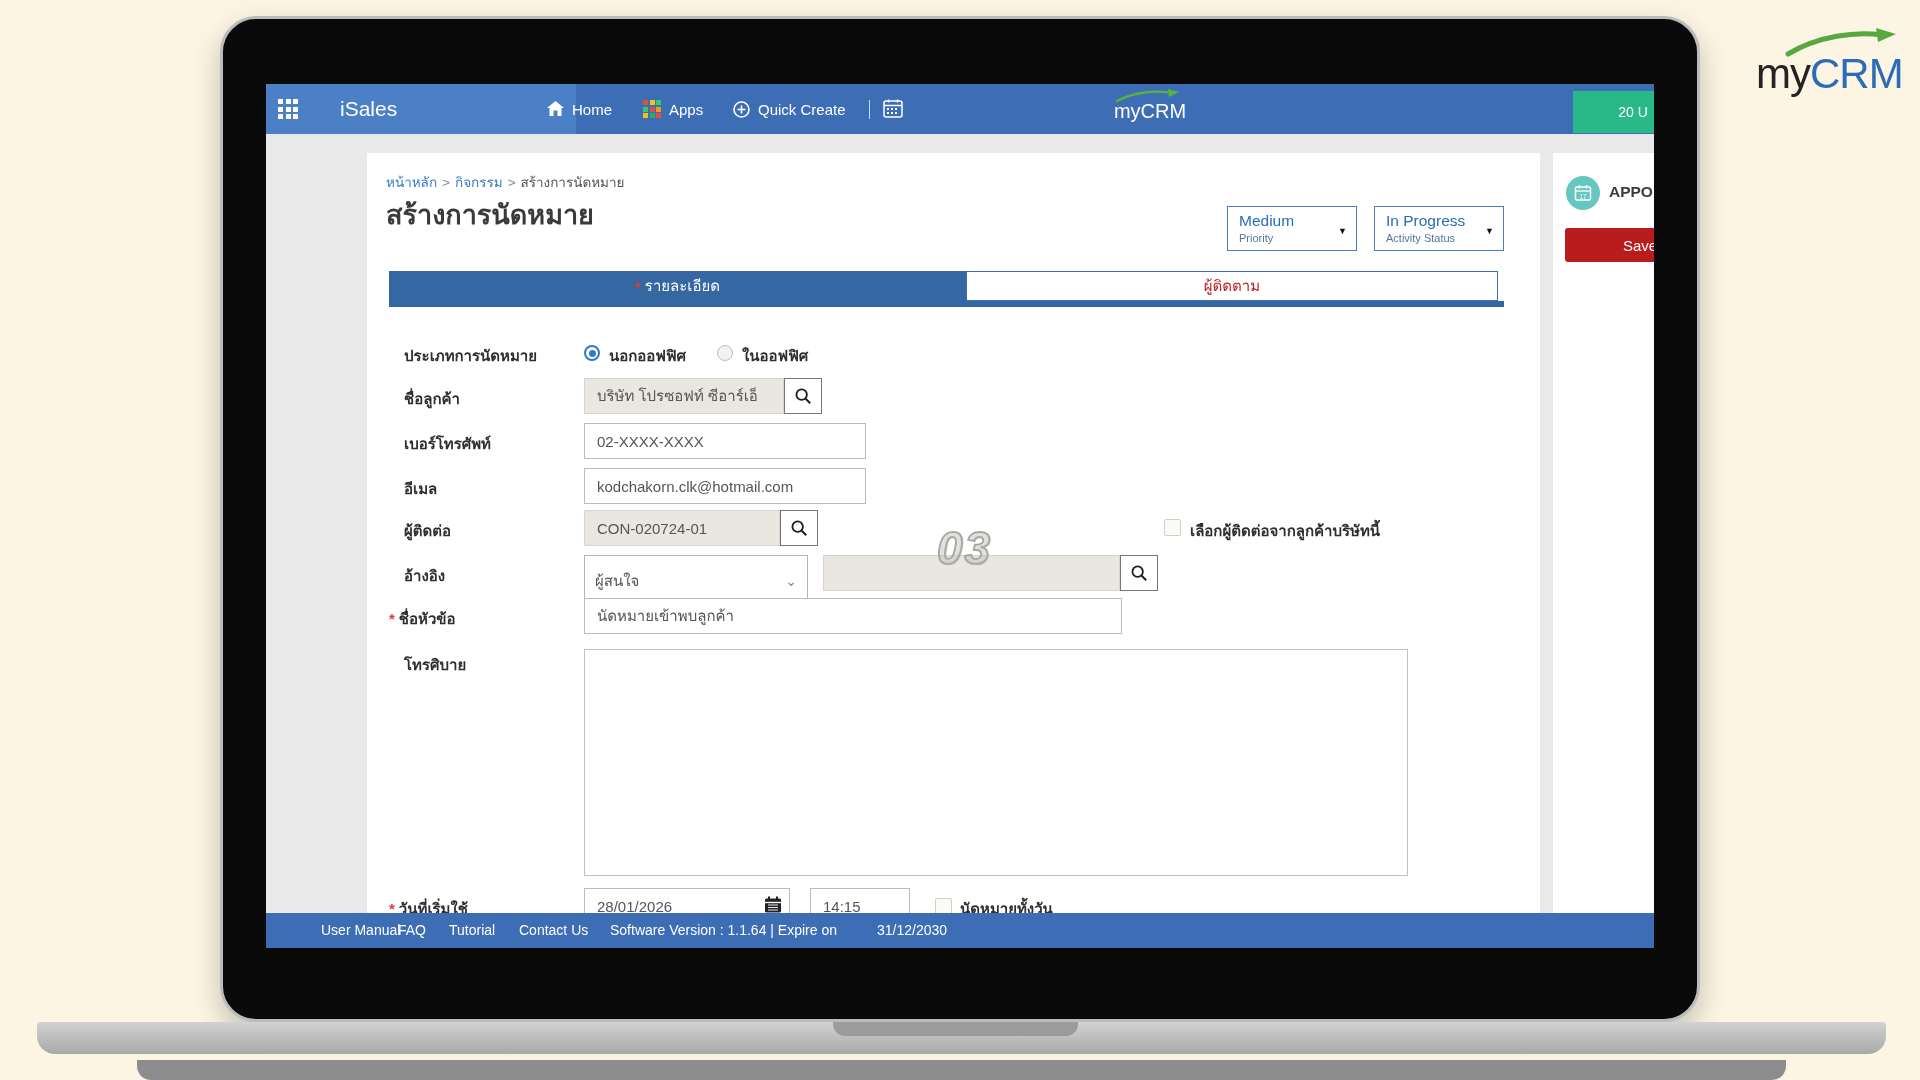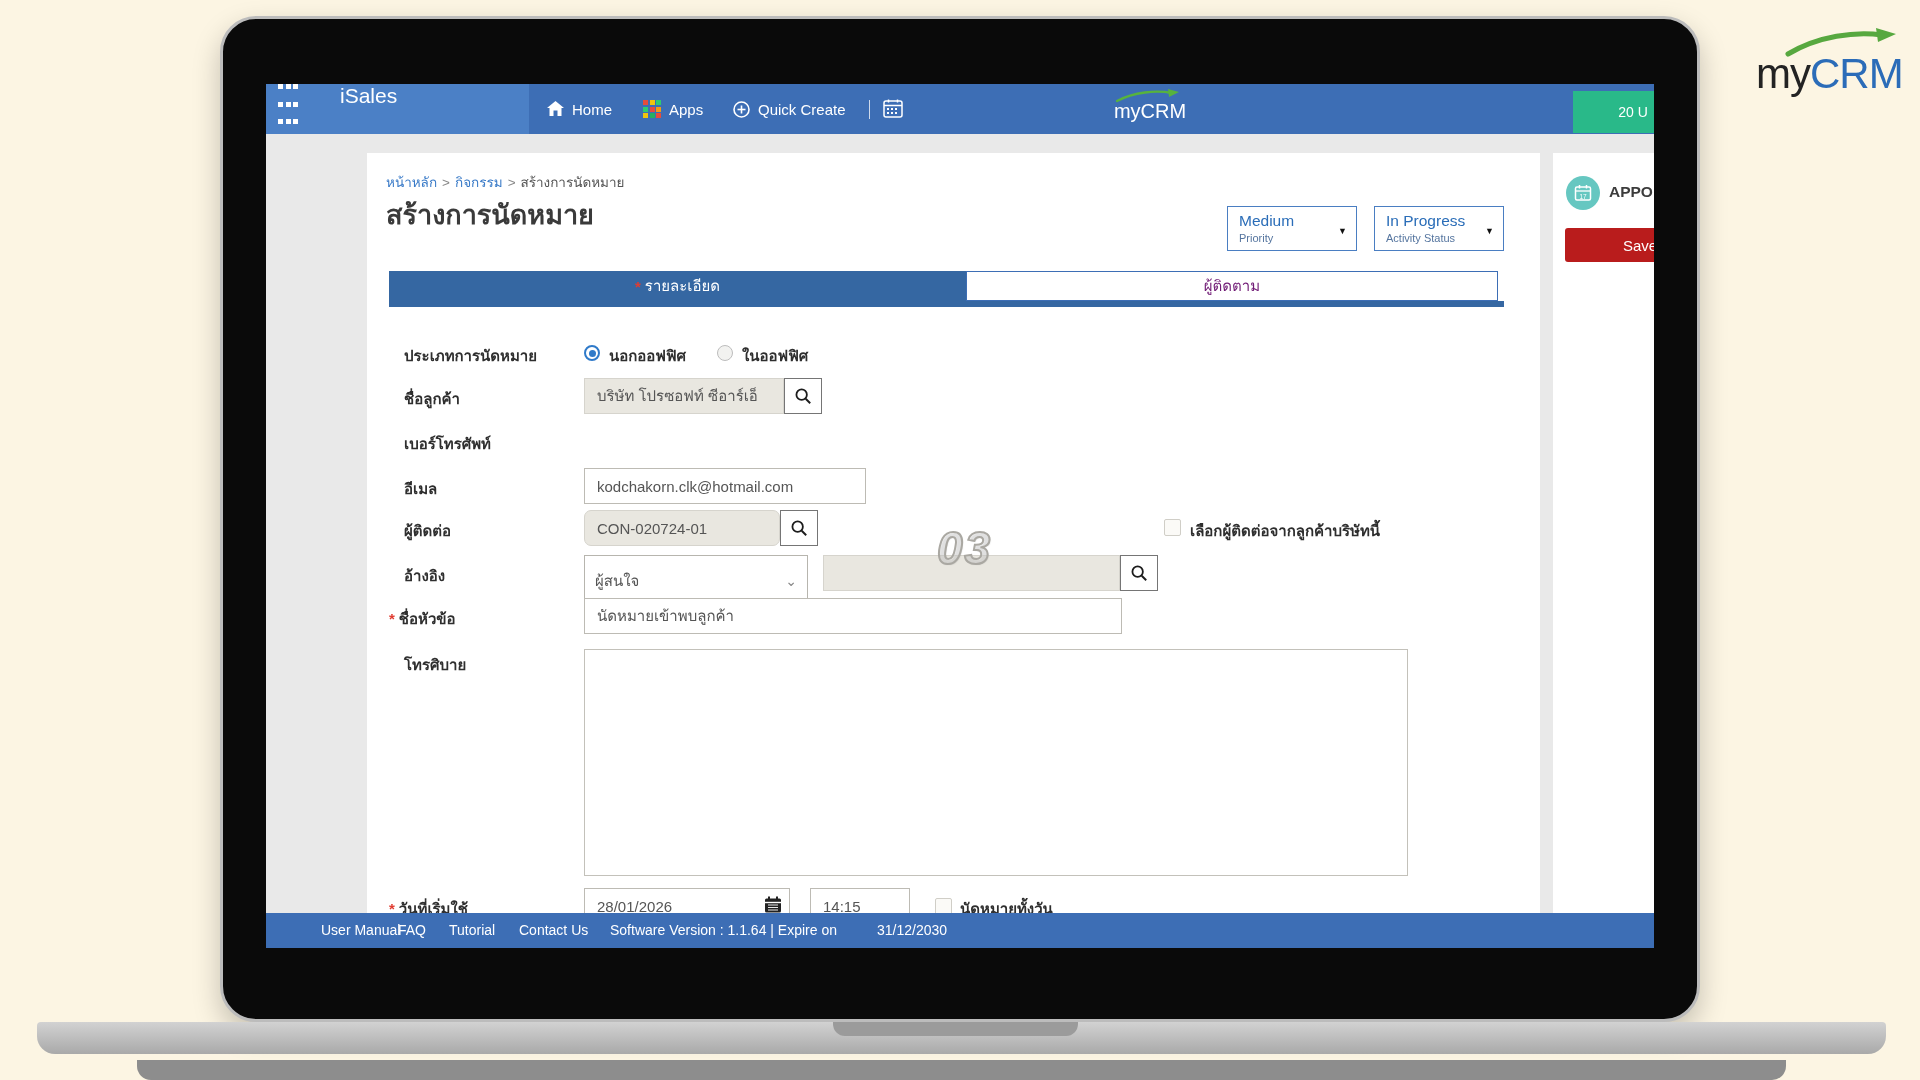--- a/index.html
+++ b/index.html
@@ -29,22 +29,22 @@
     letter-spacing:-1px; white-space:nowrap; }
   .brand .t-my { color:#232323; }
   .brand .t-crm { color:#2b6cb8; }
 
   
   .screen { left:266px; top:84px; width:1388px; height:864px;
     background:#e9e9e9; overflow:hidden; }
 
   
   .navbar { left:0; top:0; width:1388px; height:50px; background:#3d6eb5; }
-  .nav-left { position:absolute; left:0; top:0; width:263px; height:50px;
-    background:#4b80c6; display:flex; cursor:pointer; }
+  .nav-left { position:absolute; left:0; top:0; width:310px; height:50px;
+    background:#4b80c6; display:flex; align-items:center; cursor:pointer; }
   .waffle { display:grid; grid-template-columns:repeat(3,5px); grid-gap:2.5px; margin-left:12px; }
   .waffle i { width:5px; height:5px; background:#fff; display:block; }
   .app-name { color:#fff; font-size:21px; font-weight:300; margin-left:42px; }
   .nav-item { position:absolute; top:0; height:50px; display:flex; align-items:center;
     gap:8px; color:#fff; font-size:15px; cursor:pointer; }
   .nav-home { left:281px; } .nav-apps { left:377px; } .nav-qc { left:467px; }
   .apps-grid { display:grid; grid-template-columns:repeat(3,5px); grid-gap:1.5px; }
   .apps-grid i { width:5px; height:5px; display:block; }
   .nav-divider { position:absolute; left:603px; top:16px; width:1px; height:19px;
     background:rgba(255,255,255,.75); }
@@ -78,21 +78,21 @@
   .dd-status { left:1007px; top:53px; width:130px; }
   .dd .dd-value { font-size:15.5px; color:#2a6db8; white-space:nowrap; }
   .dd .dd-label { font-size:11px; color:#55759f; margin-top:2px; }
   .dd .caret { position:absolute; right:9px; top:19px; font-size:9px; color:#111; }
 
   
   .tabbar { left:22px; top:118px; width:1115px; height:36px; }
   .tab { position:absolute; top:0; height:30px; display:flex; align-items:center;
     justify-content:center; font-size:15px; cursor:pointer; }
   .tab-active { left:0; width:577px; background:#3567a2; color:#fff; }
-  .tab-inactive { left:577px; width:532px; background:#fff; color:#701a75;
+  .tab-inactive { left:577px; width:532px; background:#fff; color:#b91c1c;
     border:1px solid #3d6eb5; }
   .tab-strip { position:absolute; left:0; top:30px; width:1115px; height:6px; background:#3567a2; }
   .req { color:#e03c31; margin-right:4px; font-weight:700; }
 
   
   .f-label { position:absolute; left:37px; font-size:15px; font-weight:700; color:#2e2e2e;
     white-space:nowrap; }
   .t-input { position:absolute; height:36px; border:1px solid #bdbbb4; background:#fff;
     font-size:15px; color:#555; padding:0 12px;
     font-family:"Liberation Sans","DejaVu Sans",sans-serif; }
@@ -259,26 +259,27 @@
     <div class="f-label" style="top:234px;">ชื่อลูกค้า</div>
     <input class="t-input disabled" style="left: 217px; top: 225px; width: 200px;" disabled="" value="บริษัท โปรซอฟท์ ซีอาร์เอ็">
     <div class="search-btn" style="left:417px; top:225px;">
       <svg width="18" height="18" viewBox="0 0 20 20">
           <circle cx="8.5" cy="8.5" r="5.8" fill="none" stroke="#1c1c1c" stroke-width="2"></circle>
           <line x1="13" y1="13" x2="18" y2="18" stroke="#1c1c1c" stroke-width="2.2"></line>
         </svg>
     </div>
 
     <div class="f-label" style="top:279px;">เบอร์โทรศัพท์</div>
+    <input class="t-input" style="left: 217px; top: 270px; width: 282px;" value="02-XXXX-XXXX">
 
     <div class="f-label" style="top:324px;">อีเมล</div>
     <input class="t-input" style="left: 217px; top: 315px; width: 282px;" value="kodchakorn.clk@hotmail.com">
 
     <div class="f-label" style="top:366px;">ผู้ติดต่อ</div>
-    <input class="t-input disabled" style="left: 217px; top: 357px; width: 196px; border-radius: 7px;" disabled="" value="CON-020724-01">
+    <input class="t-input disabled" style="left: 217px; top: 357px; width: 196px;" disabled="" value="CON-020724-01">
     <div class="search-btn" style="left:413px; top:357px;">
       <svg width="18" height="18" viewBox="0 0 20 20">
           <circle cx="8.5" cy="8.5" r="5.8" fill="none" stroke="#1c1c1c" stroke-width="2"></circle>
           <line x1="13" y1="13" x2="18" y2="18" stroke="#1c1c1c" stroke-width="2.2"></line>
         </svg>
     </div>
     <span class="checkbox" style="left:797px; top:366px;"></span>
     <span class="cb-label" style="left:823px; top:366px;">เลือกผู้ติดต่อจากลูกค้าบริษัทนี้</span>
 
     <div class="f-label" style="top:411px;">อ้างอิง</div>

